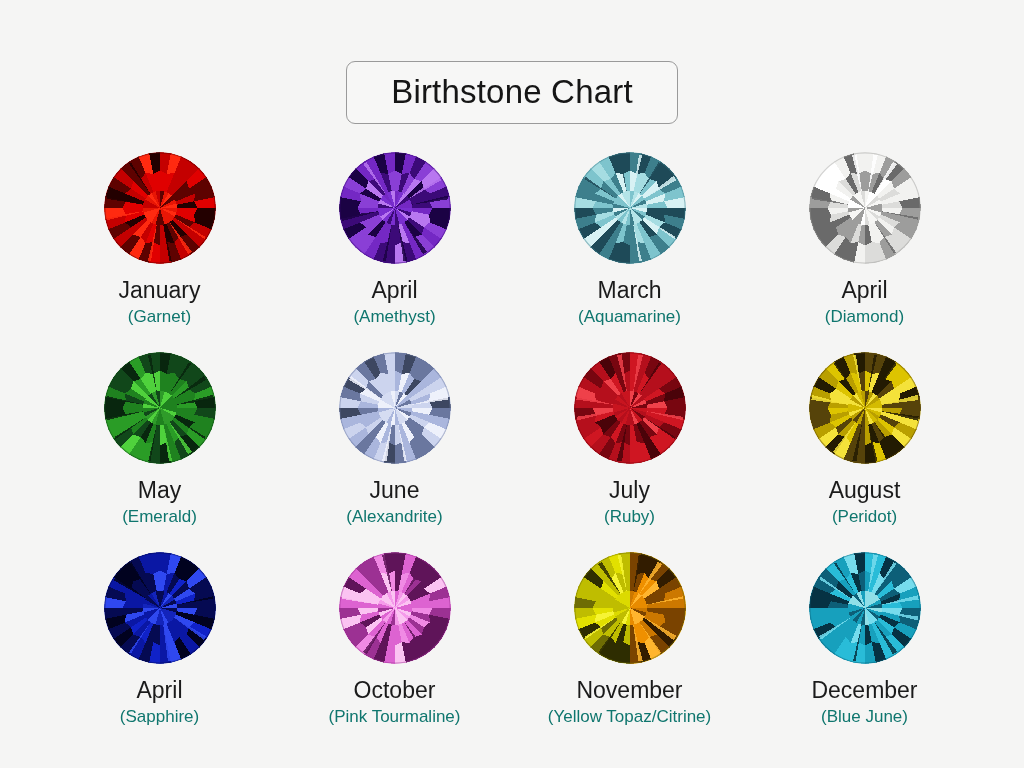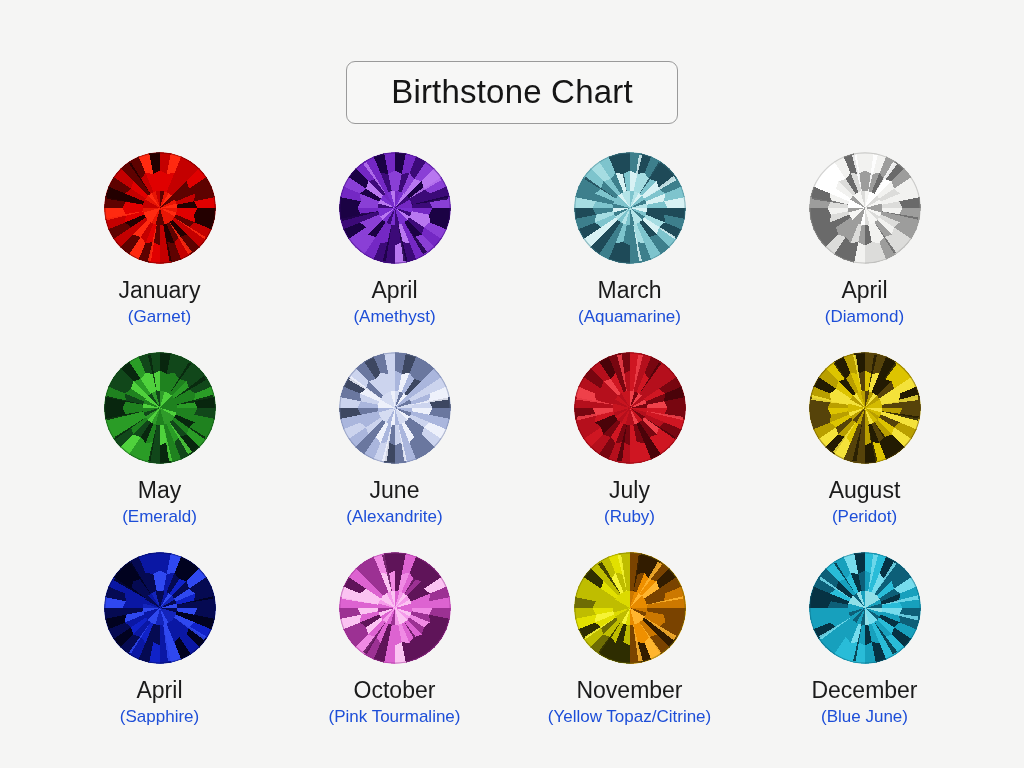--- a/index.html
+++ b/index.html
@@ -69,21 +69,21 @@
     font-size: 23px;
     color: #1b1b1b;
     font-weight: 400;
     line-height: 1.05;
     white-space: nowrap;
     text-align: center;
   }
   .stone-name {
     margin-top: 6px;
     font-size: 17px;
-    color: #1d4ed8;
+    color: #0f766e;
     font-weight: 400;
     line-height: 1.05;
     white-space: nowrap;
   }
 </style>
 </head>
 <body>
 
 <header id="chart-header">
   <div id="title-box">

